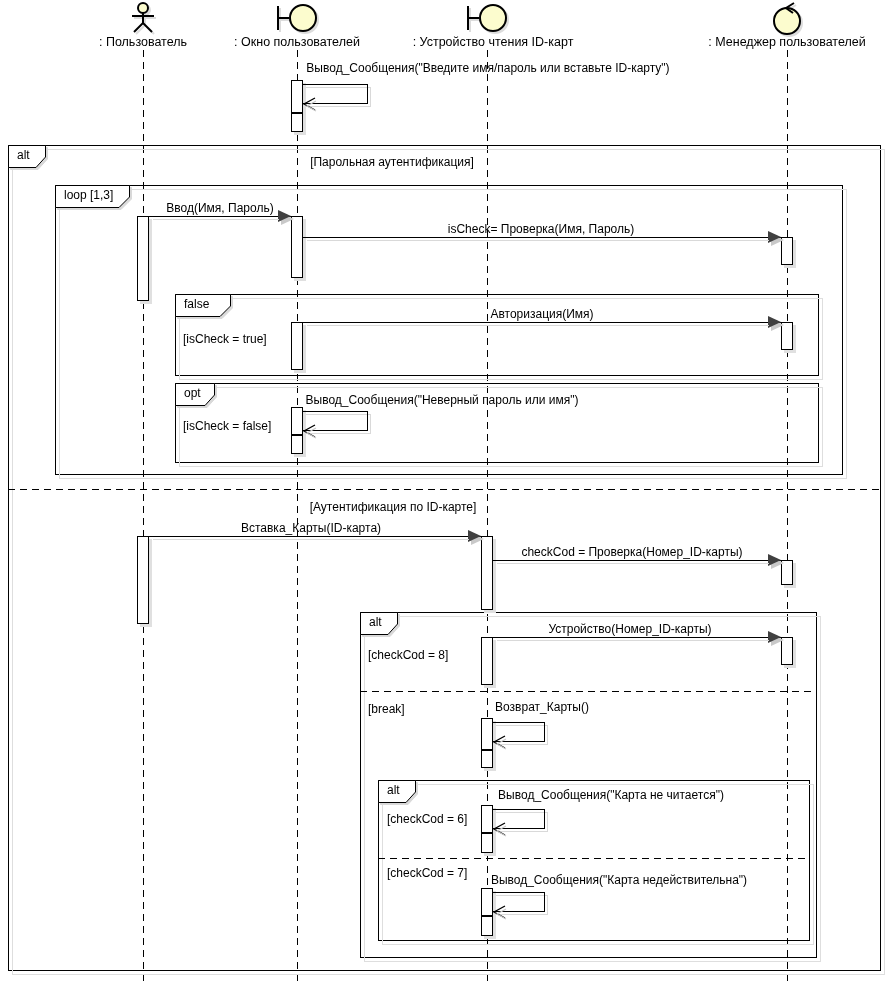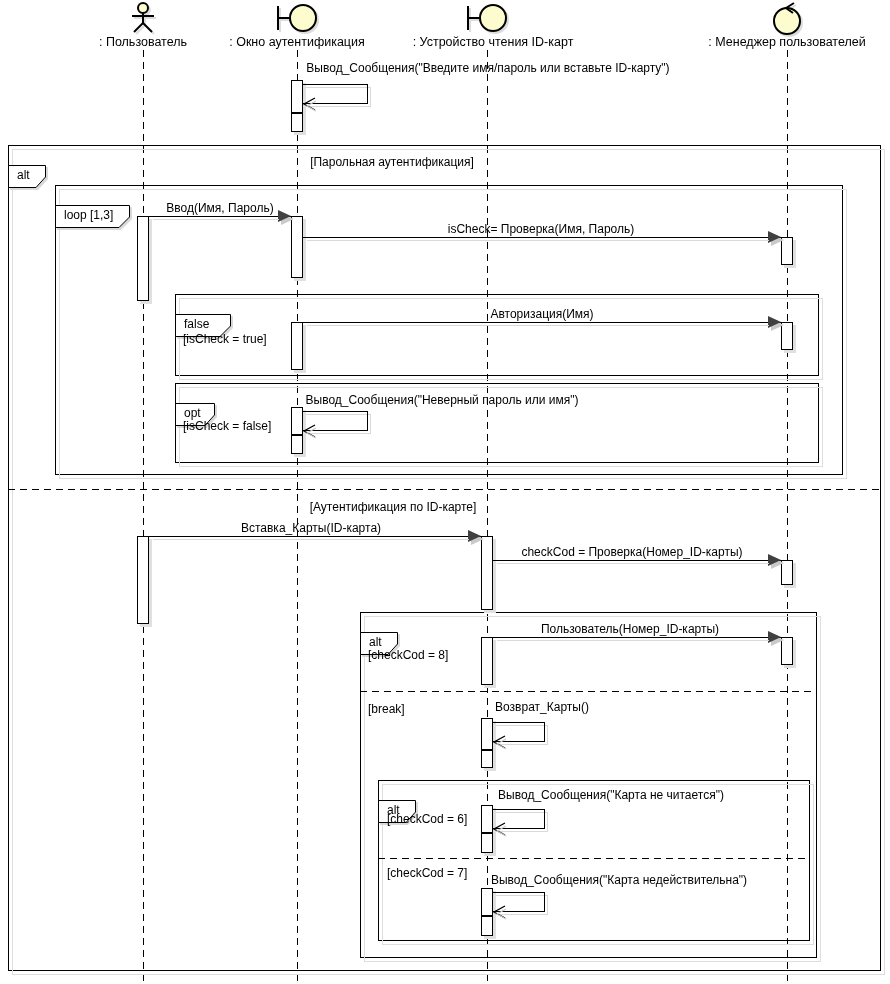--- a/index.html
+++ b/index.html
@@ -10,21 +10,21 @@
     background:repeating-linear-gradient(180deg,#000 0 7px,transparent 7px 12px); z-index:1; }
 
   .head { position:absolute; z-index:3; }
   .head-label { position:absolute; white-space:nowrap; transform:translateX(-50%);
     font-size:12.5px; z-index:3; }
   .head svg { filter:drop-shadow(2px 2px 0 #dcdcdc); }
 
   .frag { position:absolute; border:1px solid #000; z-index:2; }
   .frag::after { content:""; position:absolute; left:3px; top:3px; width:100%; height:100%;
     border:1px solid #dedede; z-index:-1; }
-  .op { position:absolute; z-index:4;margin-top:20px; }
+  .op { position:absolute; z-index:4; }
   .op svg { filter:drop-shadow(2px 2px 0 #d9d9d9); display:block; }
   .op-label { position:absolute; left:9px; top:3px; font-size:12px; white-space:nowrap; }
   .guard { position:absolute; font-size:12px; white-space:nowrap; z-index:5; }
   .guard.center { transform:translateX(-50%); }
   .divider { position:absolute; height:1px; z-index:2;
     background:repeating-linear-gradient(90deg,#000 0 7px,transparent 7px 12px); }
 
   .act { position:absolute; width:12px; background:#fff; border:1px solid #000;
     box-shadow:3px 3px 0 #e0e0e0; z-index:3; }
 
@@ -60,21 +60,21 @@
   </div>
   <div class="head-label" style="left:143px;top:35px">: Пользователь</div>
 
   <div class="head" style="left:274px;top:3px">
     <svg width="46" height="32">
       <line x1="4" y1="3" x2="4" y2="27" stroke="#000" stroke-width="2"></line>
       <line x1="4" y1="15" x2="15" y2="15" stroke="#000" stroke-width="2"></line>
       <circle cx="29" cy="15" r="13" fill="#FCFCCE" stroke="#000" stroke-width="2"></circle>
     </svg>
   </div>
-  <div class="head-label" style="left:297px;top:35px">: Окно аутентификация</div>
+  <div class="head-label" style="left:297px;top:35px">: Окно пользователей</div>
 
   <div class="head" style="left:464px;top:3px">
     <svg width="46" height="32">
       <line x1="4" y1="3" x2="4" y2="27" stroke="#000" stroke-width="2"></line>
       <line x1="4" y1="15" x2="15" y2="15" stroke="#000" stroke-width="2"></line>
       <circle cx="29" cy="15" r="13" fill="#FCFCCE" stroke="#000" stroke-width="2"></circle>
     </svg>
   </div>
   <div class="head-label" style="left:493px;top:35px">: Устройство чтения ID-карт</div>
 
@@ -205,21 +205,21 @@
     <i class="tri ghost"></i>
     <i class="tri"></i>
   </div>
 
   <div class="mlabel" style="left:632px;top:545px">checkCod = Проверка(Номер_ID-карты)</div>
   <div class="msg" style="left:493px;top:560px;width:288px">
     <i class="tri ghost"></i>
     <i class="tri"></i>
   </div>
 
-  <div class="mlabel" style="left:630px;top:622px">Пользователь(Номер_ID-карты)</div>
+  <div class="mlabel" style="left:630px;top:622px">Устройство(Номер_ID-карты)</div>
   <div class="msg" style="left:493px;top:637px;width:288px">
     <i class="tri ghost"></i>
     <i class="tri"></i>
   </div>
 
   <div class="mlabel" style="left:542px;top:700px">Возврат_Карты()</div>
   <div class="loop-ghost" style="left:496px;top:725px;width:52px"></div>
   <div class="loop-rect" style="left:493px;top:722px;width:52px"></div>
   <svg class="oarrow" style="left:492px;top:735px" width="15" height="15">
     <polyline points="13,1 2,7 13,13" fill="none" stroke="#000" stroke-width="1.3"></polyline>

